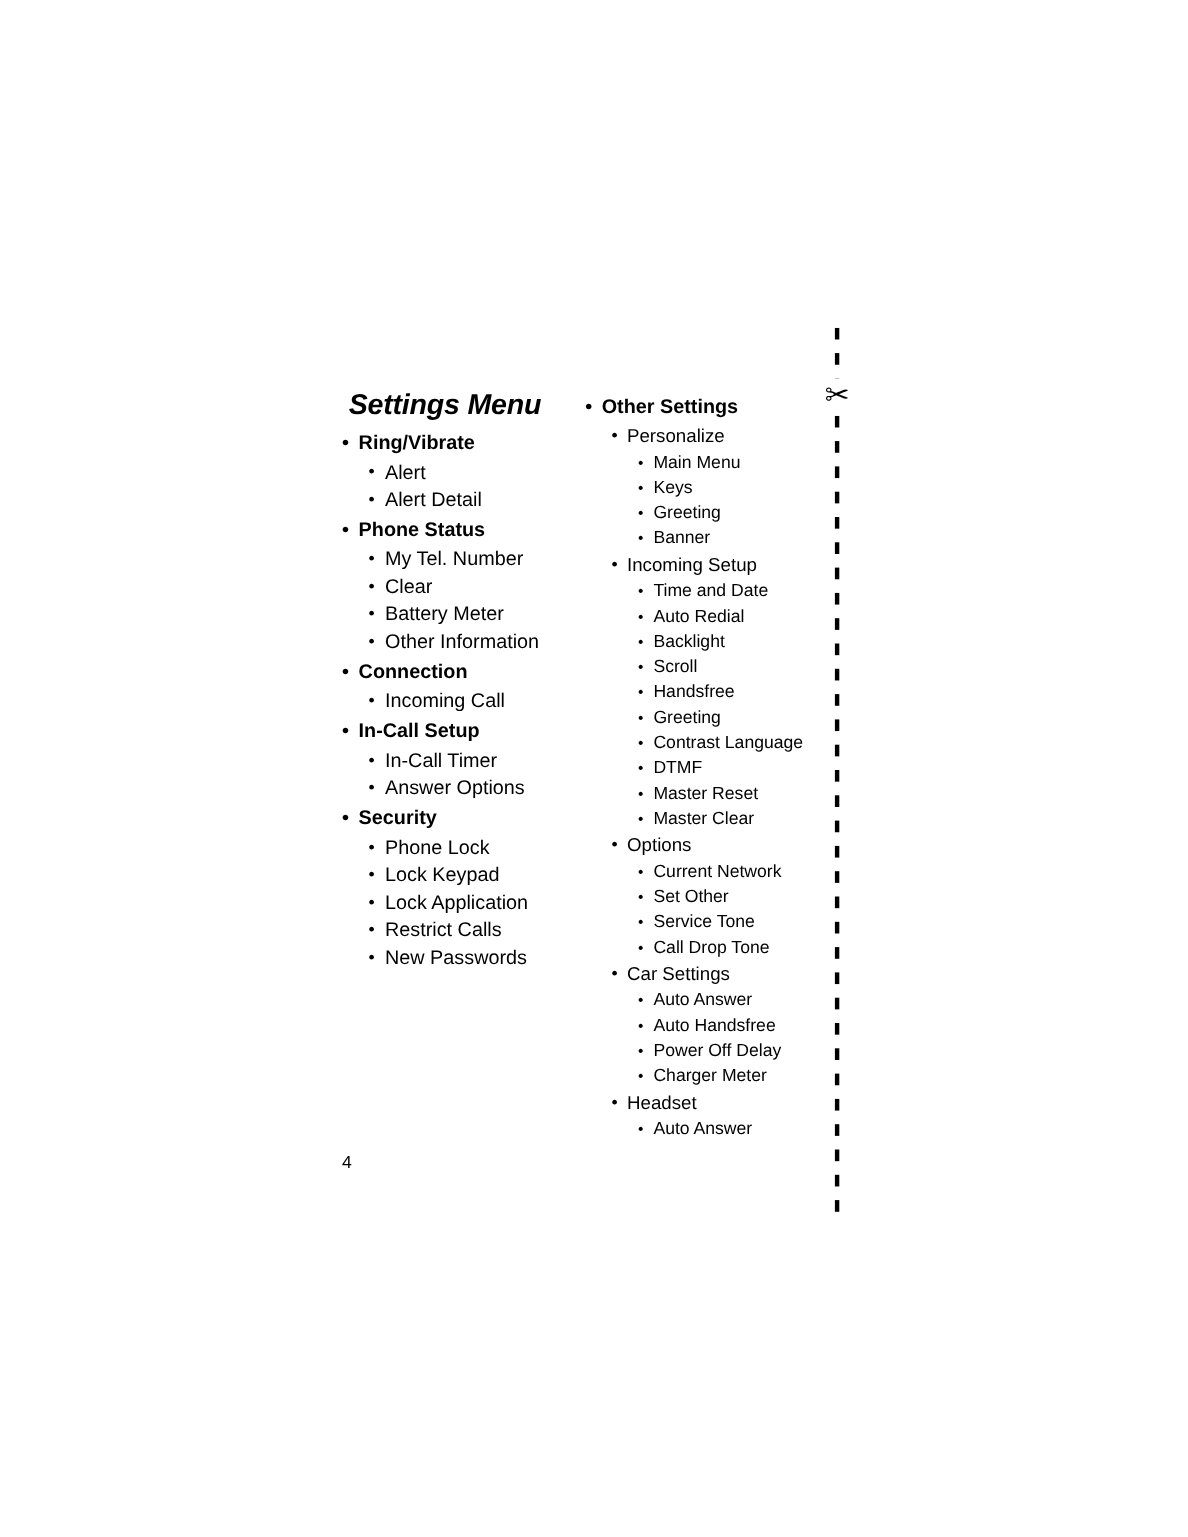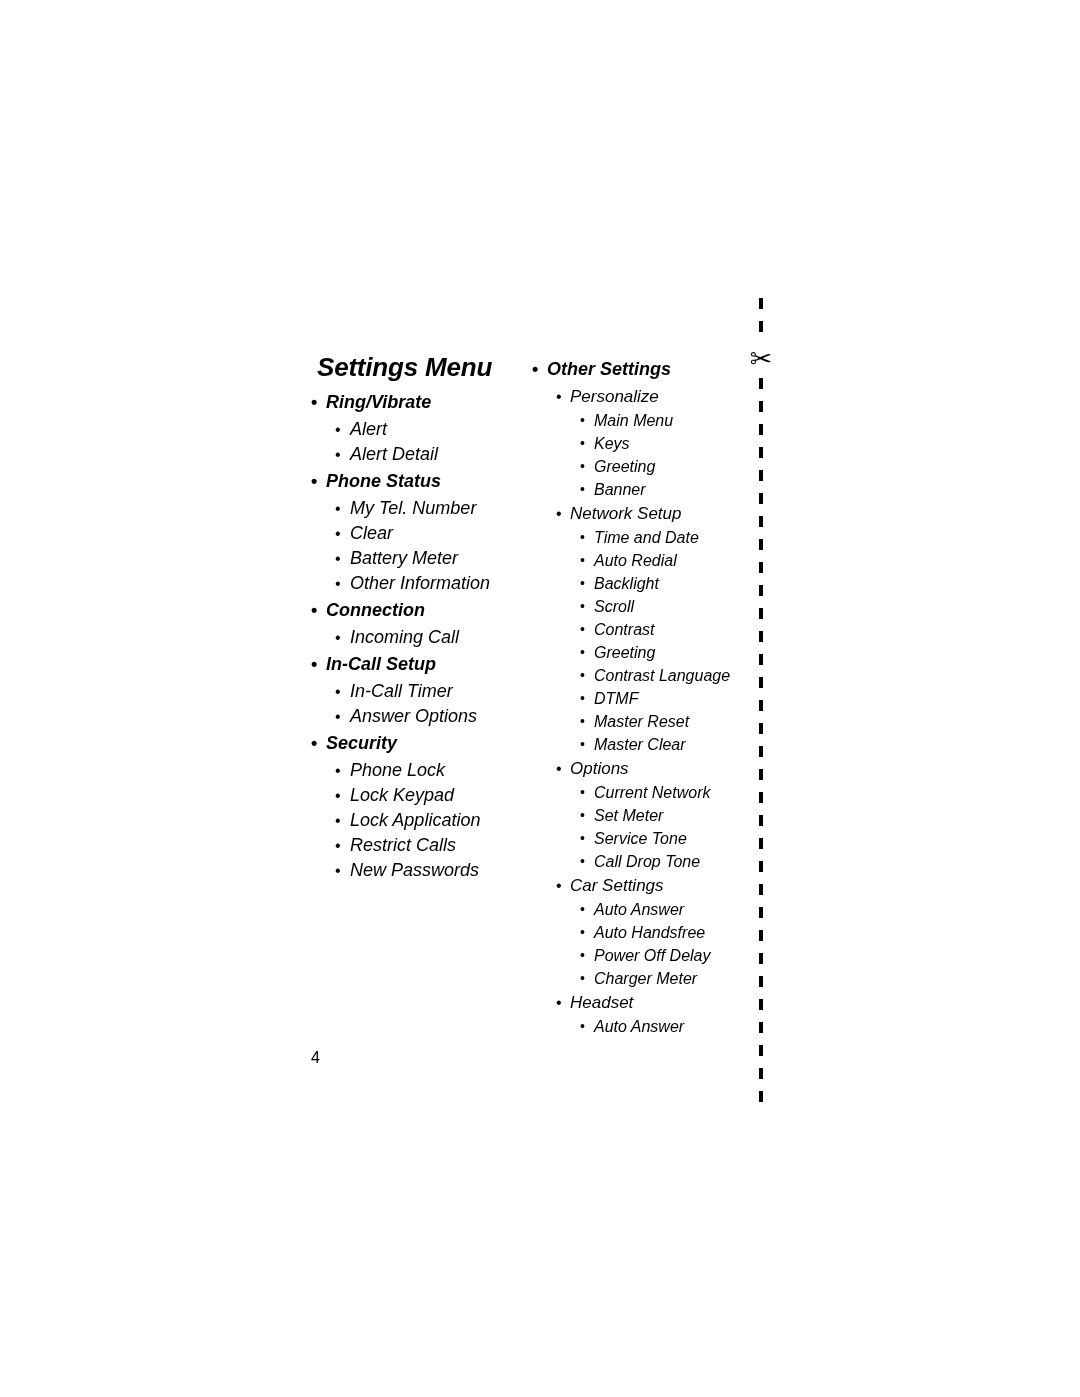--- a/index.html
+++ b/index.html
@@ -59,21 +59,20 @@
     position: relative;
     white-space: nowrap;
   }
   li.row > .bullet {
     position: absolute;
     left: 0;
     top: 0;
   }
   li.row > .txt {
     display: inline-block;
-    font-style: italic;
   }
 
   
   .l1 {
     font-size: 18px;
     font-weight: bold;
     line-height: 29px;
     padding-left: 15px;
   }
   .l1 > .bullet { font-size: 18px; }
@@ -230,42 +229,42 @@
           </ul>
           <ul class="lvl">
             <li class="row r3"><span class="bullet">•</span><span class="txt">Main Menu</span></li>
             <li class="row r3"><span class="bullet">•</span><span class="txt">Keys</span></li>
             <li class="row r3"><span class="bullet">•</span><span class="txt">Greeting</span></li>
             <li class="row r3"><span class="bullet">•</span><span class="txt">Banner</span></li>
           </ul>
         </div>
         <div class="group">
           <ul class="lvl">
-            <li class="row r2"><span class="bullet">•</span><span class="txt">Network Setup</span></li>
+            <li class="row r2"><span class="bullet">•</span><span class="txt">Incoming Setup</span></li>
           </ul>
           <ul class="lvl">
             <li class="row r3"><span class="bullet">•</span><span class="txt">Time and Date</span></li>
             <li class="row r3"><span class="bullet">•</span><span class="txt">Auto Redial</span></li>
             <li class="row r3"><span class="bullet">•</span><span class="txt">Backlight</span></li>
             <li class="row r3"><span class="bullet">•</span><span class="txt">Scroll</span></li>
-            <li class="row r3"><span class="bullet">•</span><span class="txt">Contrast</span></li>
+            <li class="row r3"><span class="bullet">•</span><span class="txt">Handsfree</span></li>
             <li class="row r3"><span class="bullet">•</span><span class="txt">Greeting</span></li>
             <li class="row r3"><span class="bullet">•</span><span class="txt">Contrast Language</span></li>
             <li class="row r3"><span class="bullet">•</span><span class="txt">DTMF</span></li>
             <li class="row r3"><span class="bullet">•</span><span class="txt">Master Reset</span></li>
             <li class="row r3"><span class="bullet">•</span><span class="txt">Master Clear</span></li>
           </ul>
         </div>
         <div class="group">
           <ul class="lvl">
             <li class="row r2"><span class="bullet">•</span><span class="txt">Options</span></li>
           </ul>
           <ul class="lvl">
             <li class="row r3"><span class="bullet">•</span><span class="txt">Current Network</span></li>
-            <li class="row r3"><span class="bullet">•</span><span class="txt">Set Meter</span></li>
+            <li class="row r3"><span class="bullet">•</span><span class="txt">Set Other</span></li>
             <li class="row r3"><span class="bullet">•</span><span class="txt">Service Tone</span></li>
             <li class="row r3"><span class="bullet">•</span><span class="txt">Call Drop Tone</span></li>
           </ul>
         </div>
         <div class="group">
           <ul class="lvl">
             <li class="row r2"><span class="bullet">•</span><span class="txt">Car Settings</span></li>
           </ul>
           <ul class="lvl">
             <li class="row r3"><span class="bullet">•</span><span class="txt">Auto Answer</span></li>

